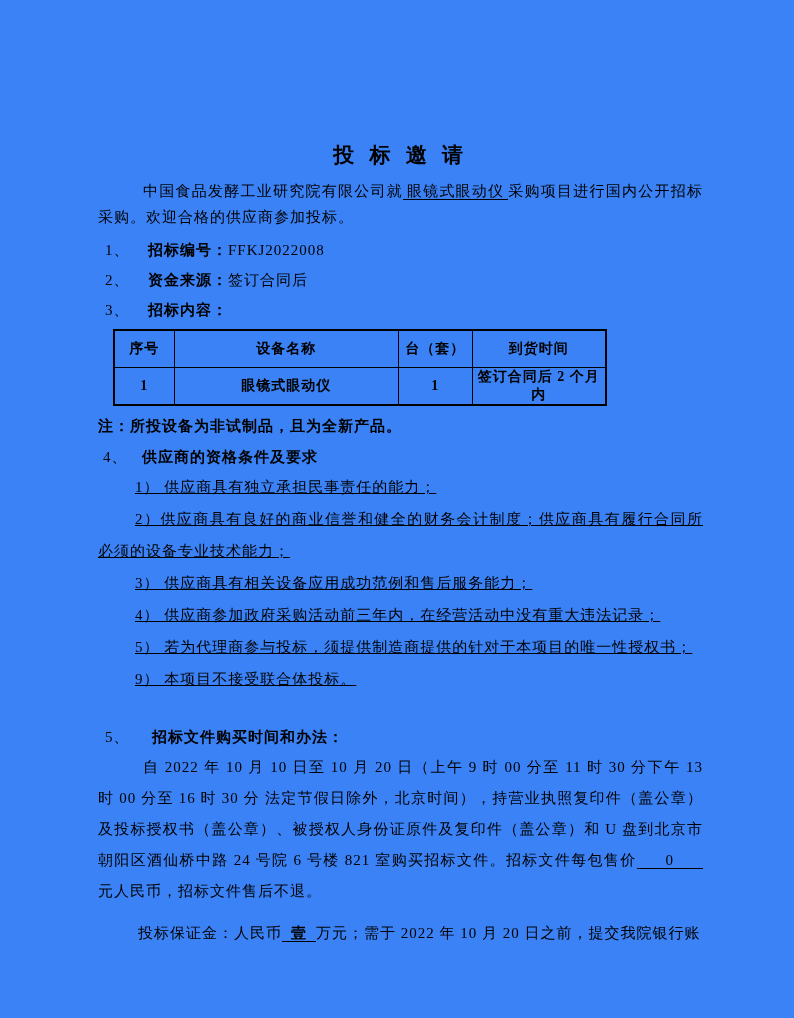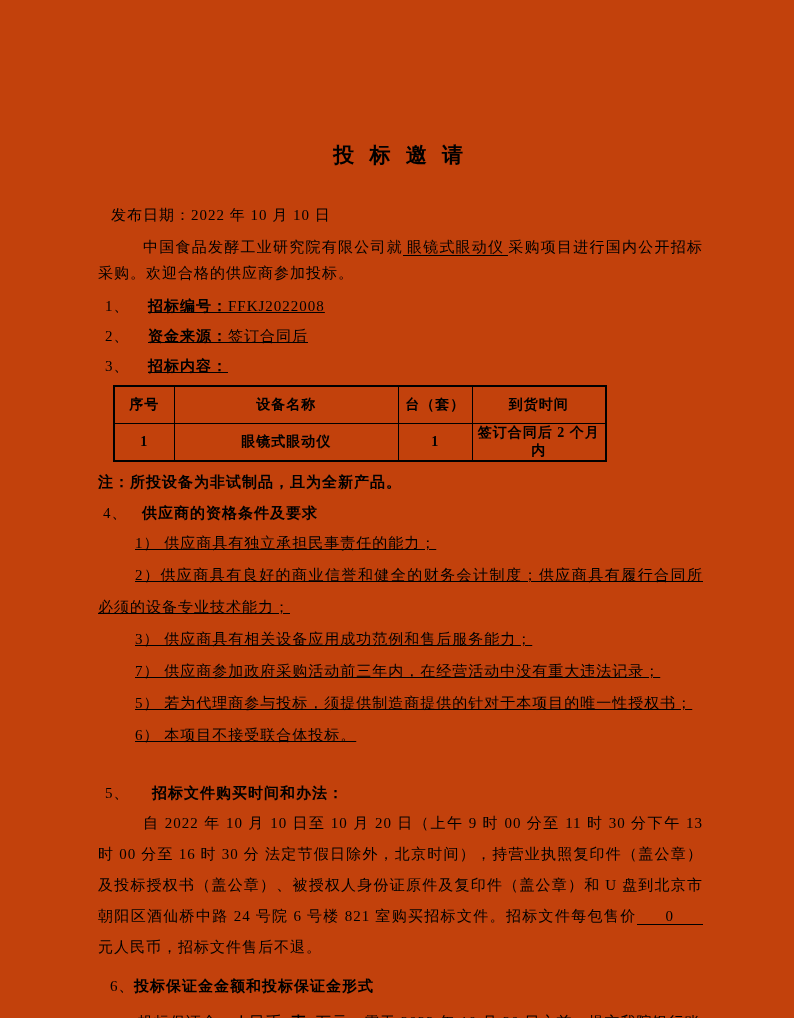--- a/index.html
+++ b/index.html
@@ -9,21 +9,21 @@
   }
   body {
     width: 794px;
     height: 1018px;
     overflow: hidden;
   }
   .page {
     position: relative;
     width: 794px;
     height: 1018px;
-    background: #c2410c;
+    background: #3b82f6;
     color: #000000;
     font-family: "Liberation Serif", "DejaVu Serif", serif;
     font-size: 15px;
     box-sizing: border-box;
     padding: 0 91px 0 98px;
   }
   .doc-title {
     margin: 0;
     padding-top: 141px;
     text-align: center;
@@ -41,21 +41,20 @@
     margin: 9px 0 0 0;
     line-height: 26px;
     text-indent: 45px;
     text-align: justify;
     letter-spacing: 1px;
   }
   .num-item {
     margin: 10px 0 0 7px;
     line-height: 20px;
     letter-spacing: 1px;
-    text-decoration: underline;
   }
   .num-item .num {
     display: inline-block;
     width: 43px;
     font-weight: normal;
   }
   .num-item b { letter-spacing: 1px; }
   .goods-table {
     border-collapse: collapse;
     margin: 9px 0 0 15px;
@@ -134,21 +133,20 @@
     font-weight: bold;
   }
 </style>
 </head>
 <body>
 
 <div class="page">
 
   <h1 class="doc-title">投 标 邀 请</h1>
 
-  <p class="pub-date">发布日期：2022 年 10 月 10 日</p>
 
   <p class="intro"><span>中国食品发酵工业研究院有限公司就</span><span class="u-span">眼镜式眼动仪</span><span>采购项目进行国内公开招标采购。欢迎合格的供应商参加投标。</span></p>
 
   <p class="num-item"><span class="num">1、</span><b>招标编号：</b><span>FFKJ2022008</span></p>
 
   <p class="num-item"><span class="num">2、</span><b>资金来源：</b><span>签订合同后</span></p>
 
   <p class="num-item"><span class="num">3、</span><b>招标内容：</b><span></span></p>
 
   <table class="goods-table">
@@ -177,26 +175,25 @@
   </table>
 
   <p class="note-line">注：所投设备为非试制品，且为全新产品。</p>
 
   <p class="sec-heading sec4"><span class="num">4、</span><b>供应商的资格条件及要求</b></p>
 
   <div class="sub-items">
     <p class="sub-item">1） 供应商具有独立承担民事责任的能力；</p>
     <p class="sub-item">2）供应商具有良好的商业信誉和健全的财务会计制度；供应商具有履行合同所必须的设备专业技术能力；</p>
     <p class="sub-item">3） 供应商具有相关设备应用成功范例和售后服务能力；</p>
-    <p class="sub-item">7） 供应商参加政府采购活动前三年内，在经营活动中没有重大违法记录；</p>
+    <p class="sub-item">4） 供应商参加政府采购活动前三年内，在经营活动中没有重大违法记录；</p>
     <p class="sub-item">5） 若为代理商参与投标，须提供制造商提供的针对于本项目的唯一性授权书；</p>
-    <p class="sub-item">6） 本项目不接受联合体投标。</p>
+    <p class="sub-item">9） 本项目不接受联合体投标。</p>
   </div>
 
   <p class="sec-heading sec5"><span class="num">5、</span><b>招标文件购买时间和办法：</b></p>
 
   <p class="sec5-body"><span>自 2022 年 10 月 10 日至 10 月 20 日（上午 9 时 00 分至 11 时 30 分下午 13 时 00 分至 16 时 30 分 法定节假日除外，北京时间），持营业执照复印件（盖公章）及投标授权书（盖公章）、被授权人身份证原件及复印件（盖公章）和 U 盘到北京市朝阳区酒仙桥中路 24 号院 6 号楼 821 室购买招标文件。招标文件每包售价</span><span class="u-fill">0</span><span>元人民币，招标文件售后不退。</span></p>
 
-  <p class="sec-heading sec6"><span class="num">6、</span><b>投标保证金金额和投标保证金形式</b></p>
 
   <p class="sec6-body"><span>投标保证金：人民币</span><span class="u-amount">壹</span><span>万元；需于 2022 年 10 月 20 日之前，提交我院银行账</span></p>
 
 </div>
 
 </body></html>

